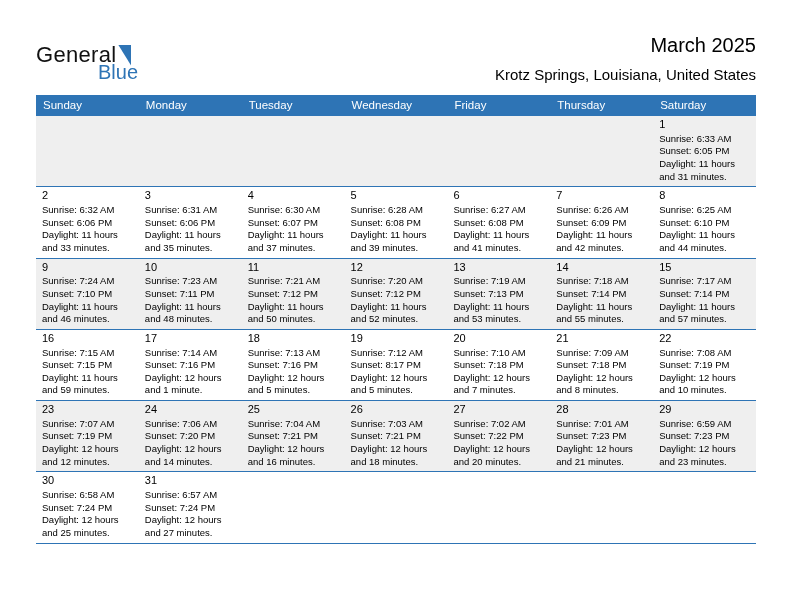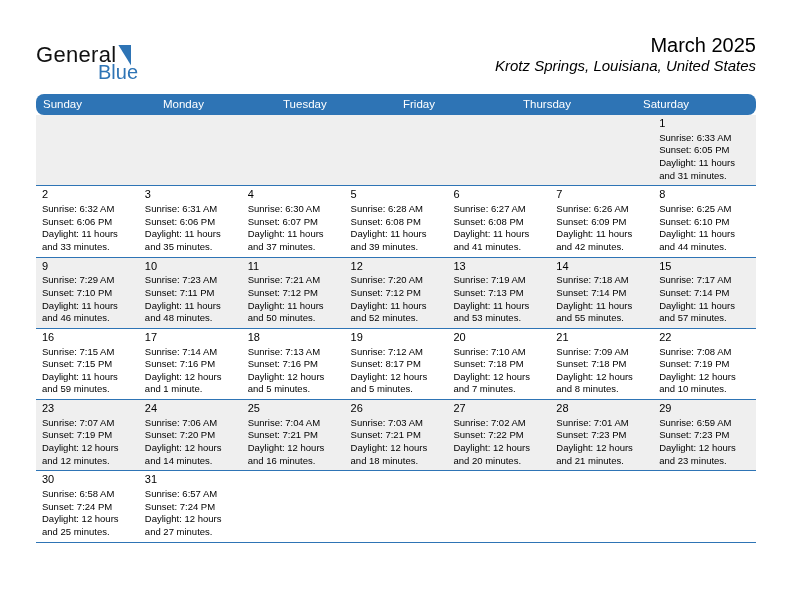--- a/index.html
+++ b/index.html
@@ -30,25 +30,25 @@
     background:var(--blue);
     clip-path:polygon(0 0,100% 0,100% 100%);
   }
   .logo-blue{
     font-size:20px;font-weight:normal;color:var(--blue);line-height:1;
     margin-left:62px;margin-top:-4px;
   }
   
   .titles{text-align:right;}
   .title{font-size:20px;line-height:1.15;}
-  .subtitle{font-size:15px;font-style:italic;}
+  .subtitle{font-size:15px;margin-top:9px;}
   
   .calendar{margin:12px 36px 0 36px;}
   .weekday-row{
-    display:flex;background:var(--blue);border-radius:8px;
+    display:flex;background:var(--blue);
   }
   .day-header{
     flex:1 1 0;min-width:0;
     color:#fff;font-size:11.5px;
     padding:4px 2px 5px 7px;
   }
   .week-row{
     display:flex;min-height:70px;background:#fff;
     border-bottom:1.5px solid var(--blue);
   }
@@ -77,20 +77,21 @@
       <div class="title">March 2025</div>
       <div class="subtitle">Krotz Springs, Louisiana, United States</div>
     </div>
   </div>
 
   <div class="calendar">
     <div class="weekday-row">
         <div class="day-header">Sunday</div>
         <div class="day-header">Monday</div>
         <div class="day-header">Tuesday</div>
+        <div class="day-header">Wednesday</div>
         <div class="day-header">Friday</div>
         <div class="day-header">Thursday</div>
         <div class="day-header">Saturday</div>
       </div>
     <div id="weeks">
         <div class="week-row shaded">
           <div class="day-cell"></div>
           <div class="day-cell"></div>
           <div class="day-cell"></div>
           <div class="day-cell"></div>
@@ -151,21 +152,21 @@
             <div class="day-num">8</div>
             <div class="day-line">Sunrise: 6:25 AM</div>
             <div class="day-line">Sunset: 6:10 PM</div>
             <div class="day-line">Daylight: 11 hours</div>
             <div class="day-line">and 44 minutes.</div>
           </div>
         </div>
         <div class="week-row shaded">
           <div class="day-cell">
             <div class="day-num">9</div>
-            <div class="day-line">Sunrise: 7:29 AM</div>
+            <div class="day-line">Sunrise: 7:24 AM</div>
             <div class="day-line">Sunset: 7:10 PM</div>
             <div class="day-line">Daylight: 11 hours</div>
             <div class="day-line">and 46 minutes.</div>
           </div>
           <div class="day-cell">
             <div class="day-num">10</div>
             <div class="day-line">Sunrise: 7:23 AM</div>
             <div class="day-line">Sunset: 7:11 PM</div>
             <div class="day-line">Daylight: 11 hours</div>
             <div class="day-line">and 48 minutes.</div>

